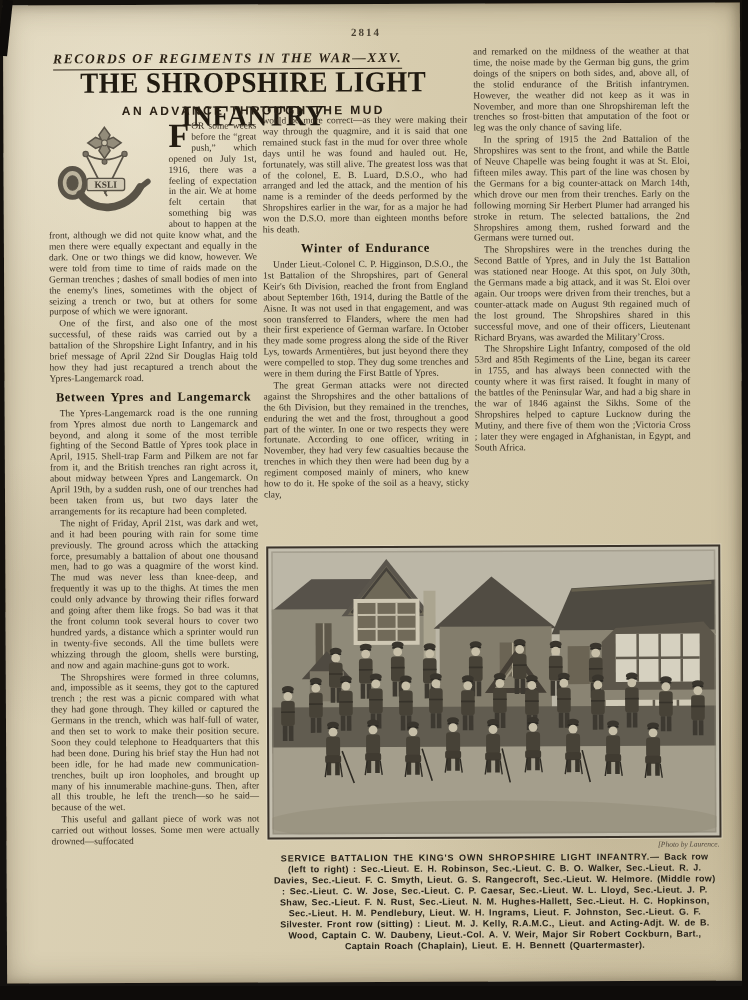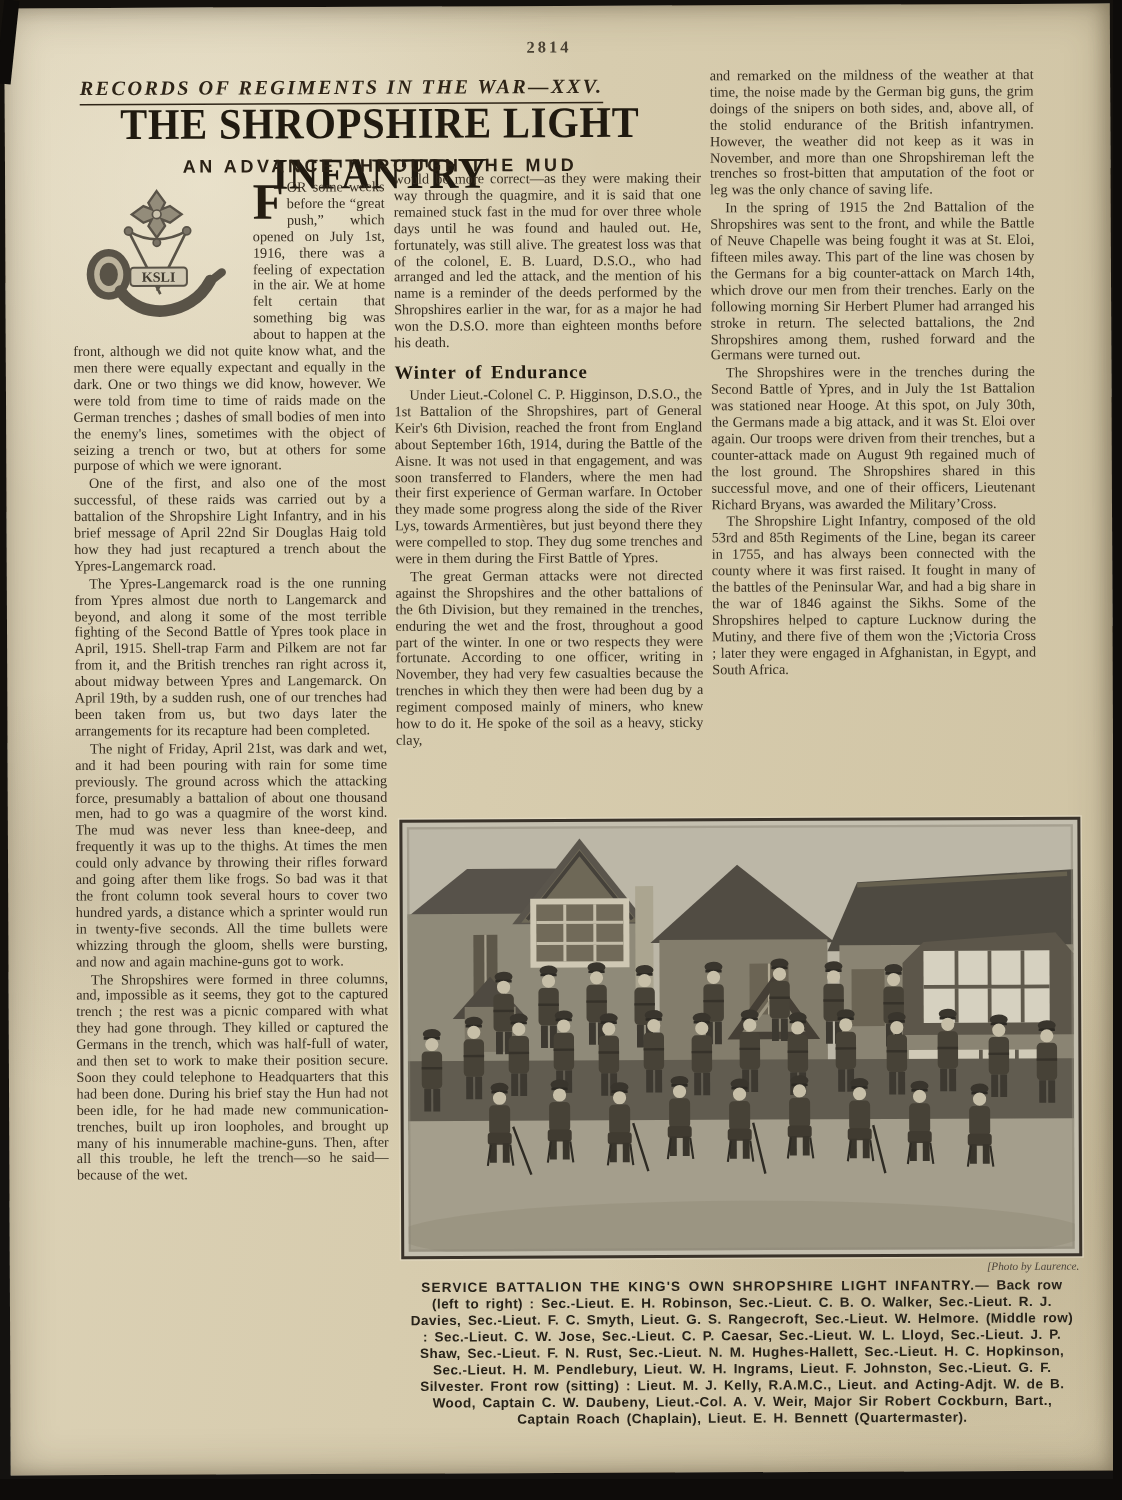--- a/index.html
+++ b/index.html
@@ -21,21 +21,21 @@
     font:700 27px "Liberation Serif",serif;letter-spacing:.5px;color:#201a10;transform:scaleY(1.08);}
   #subtitle{position:absolute;left:40px;top:99px;width:420px;text-align:center;
     font:700 12px "Liberation Sans",sans-serif;letter-spacing:2.4px;color:#2a2115;}
   .col{position:absolute;font:9.5px/10.9px "Liberation Serif",serif;color:#352c20;
     text-align:justify;overflow:hidden;word-spacing:.4px;}
   #col1{left:45px;top:116px;width:208px;height:800px;}
   #col2{left:259px;top:111px;width:205px;height:426px;}
   #col3{left:470px;top:43px;width:216px;height:497px;}
   .col p{margin:0 0 1px 0;}
   .col p.ind{text-indent:10px;}
-  .subhead{font:700 12.5px "Liberation Serif",serif;color:#211a0f;
+  .subhead{font:700 12.5px "Liberation Serif",serif;text-align:center;color:#211a0f;
     letter-spacing:.6px;margin:6px 0 3px 0;word-spacing:2px;}
   .dropcap{float:left;font:700 34px/30px "Liberation Serif",serif;color:#241d12;padding:0 2px 0 0;}
   #badge{float:left;width:112px;height:102px;margin:4px 8px 2px 0;}
   
   #photoblock{position:absolute;left:261px;top:542px;width:454px;}
   #photoframe{border:2px solid #3a332a;background:#c4bfaf;padding:3px;box-shadow:0 0 0 1px rgba(230,222,200,.6);}
   #photosvg{display:block;width:444px;height:283px;background:#b9b4a5;}
   #credit{text-align:right;font:italic 7.5px "Liberation Serif",serif;color:#4c443a;margin:2px 2px 0 0;}
   #caption{margin-top:3px;font:700 9px/11px "Liberation Sans",sans-serif;color:#272219;
     text-align:center;letter-spacing:.3px;word-spacing:1.6px;padding:0 6px;}
@@ -72,23 +72,25 @@
           <ellipse cx="21" cy="52" rx="5" ry="6.5" fill="#4a443a"></ellipse>
           <path d="M28 62 C 40 80, 70 78, 82 56" stroke-width="7" stroke-linecap="round"></path>
           <path d="M80 58 l9 -7" stroke-width="5" stroke-linecap="round"></path>
 
           <rect x="34" y="48" width="34" height="11" rx="2" fill="#cfc7b2" stroke-width="1.2"></rect>
         </g>
         <text x="51" y="56.5" text-anchor="middle" font-family="Liberation Serif, serif" font-size="8.5" font-weight="bold" fill="#433d32">KSLI</text>
       </svg>
       <p><span class="dropcap">F</span><span>OR some weeks before the “great push,” which opened on July 1st, 1916, there was a feeling of expectation in the air. We at home felt certain that something big was about to happen at the front, although we did not quite know what, and the men there were equally expectant and equally in the dark.  One or two things we did know, however.  We were told from time to time of raids made on the German trenches ; dashes of small bodies of men into the enemy's lines, sometimes with the object of seizing a trench or two, but at others for some purpose of which we were ignorant.</span></p>
       <p class="ind">One of the first, and also one of the most successful, of these raids was carried out by a battalion of the Shropshire Light Infantry, and in his brief message of April 22nd Sir Douglas Haig told how they had just recaptured a trench about the Ypres-Langemarck road.</p>
+      <div class="subhead">Between Ypres and Langemarck</div>
       <p class="ind">The Ypres-Langemarck road is the one running from Ypres almost due north to Langemarck and beyond, and along it some of the most terrible fighting of the Second Battle of Ypres took place in April, 1915.  Shell-trap Farm and Pilkem are not far from it, and the British trenches ran right across it, about midway between Ypres and Langemarck.  On April 19th, by a sudden rush, one of our trenches had been taken from us, but two days later the arrangements for its recapture had been completed.</p>
       <p class="ind">The night of Friday, April 21st, was dark and wet, and it had been pouring with rain for some time previously.  The ground across which the attacking force, presumably a battalion of about one thousand men, had to go was a quagmire of the worst kind.  The mud was never less than knee-deep, and frequently it was up to the thighs.  At times the men could only advance by throwing their rifles forward and going after them like frogs.  So bad was it that the front column took several hours to cover two hundred yards, a distance which a sprinter would run in twenty-five seconds. All the time bullets were whizzing through the gloom, shells were bursting, and now and again machine-guns got to work.</p>
       <p class="ind">The Shropshires were formed in three columns, and, impossible as it seems, they got to the captured trench ;  the rest was a picnic compared with what they had gone through.  They killed or captured the Germans in the trench, which was half-full of water, and then set to work to make their position secure.  Soon they could telephone to Headquarters that this had been done.  During his brief stay the Hun had not been idle, for he had made new communication-trenches, built up iron loopholes, and brought up many of his innumerable machine-guns. Then, after all this trouble, he left the trench—so he said—because of the wet.</p>
+      <p class="ind">This useful and gallant piece of work was not carried out without losses.  Some men were actually drowned—suffocated</p>
     </div>
 
     <div id="col2" class="col">
       <p>would be more correct—as they were making their way through the quagmire, and it is said that one remained stuck fast in the mud for over three whole days until he was found and hauled out.  He, fortunately, was still alive.  The greatest loss was that of the colonel, E. B. Luard, D.S.O., who had arranged and led the attack, and the mention of his name is a reminder of the deeds performed by the Shropshires earlier in the war, for as a major he had won the D.S.O. more than eighteen months before his death.</p>
       <div class="subhead">Winter of Endurance</div>
       <p class="ind">Under Lieut.-Colonel C. P. Higginson, D.S.O., the 1st Battalion of the Shropshires, part of General Keir's 6th Division, reached the front from England about September 16th, 1914, during the Battle of the Aisne.  It was not used in that engagement, and was soon transferred to Flanders, where the men had their first experience of German warfare.  In October they made some progress along the side of the River Lys, towards Armentières, but just beyond there they were compelled to stop.  They dug some trenches and were in them during the First Battle of Ypres.</p>
       <p class="ind">The great German attacks were not directed against the Shropshires and the other battalions of the 6th Division, but they remained in the trenches, enduring the wet and the frost, throughout a good part of the winter.  In one or two respects they were fortunate.  According to one officer, writing in November, they had very few casualties because the trenches in which they then were had been dug by a regiment composed mainly of miners, who knew how to do it.  He spoke of the soil as a heavy, sticky clay,</p>
     </div>
 
     <div id="col3" class="col">

